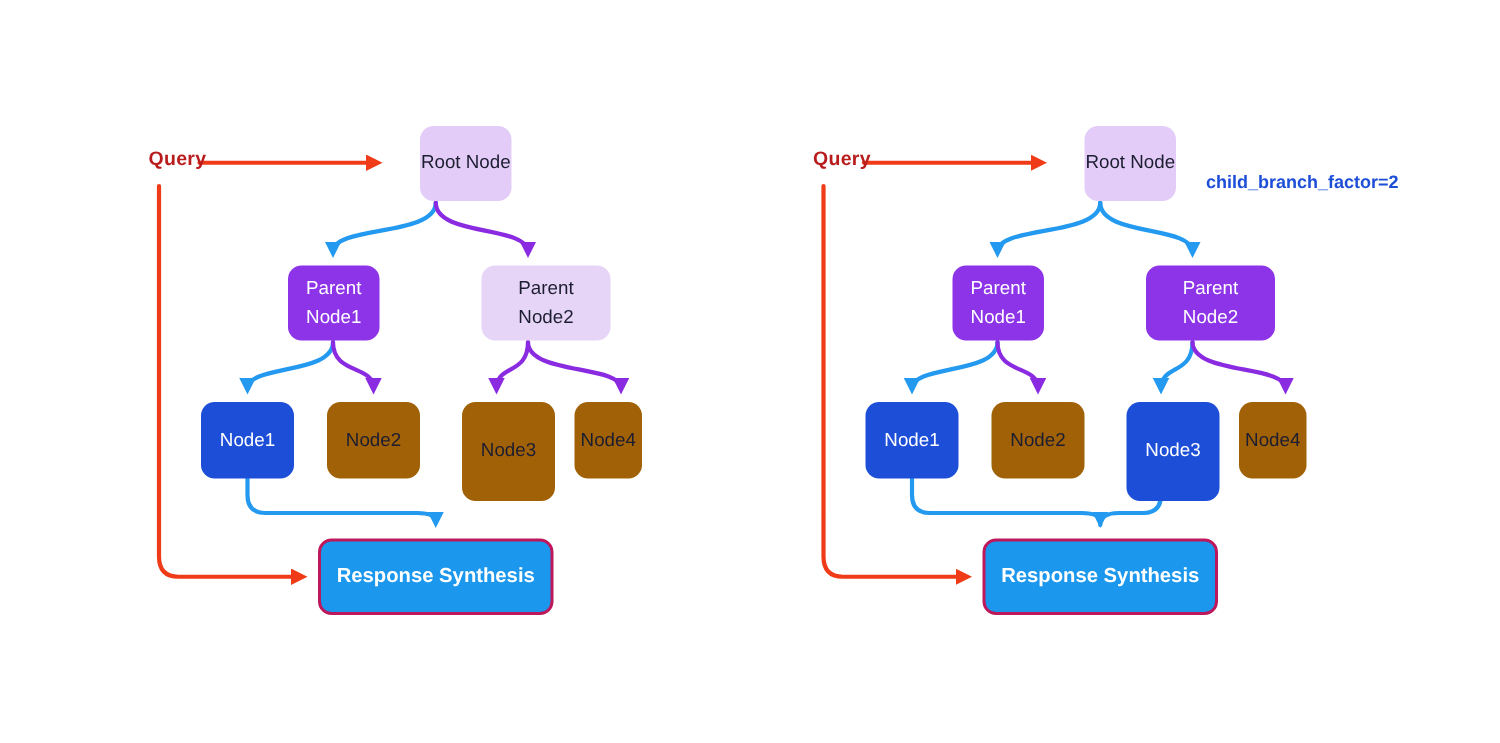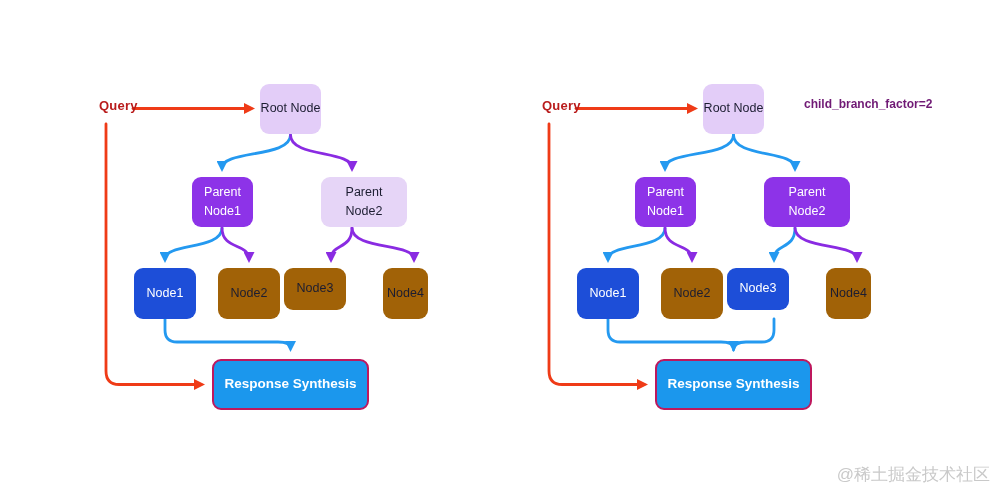--- a/index.html
+++ b/index.html
@@ -3,35 +3,35 @@
 <meta charset="utf-8">
 <style>
   html,body{margin:0;padding:0;background:#ffffff;}
   .canvas{position:relative;width:1000px;height:495px;background:#fff;overflow:hidden;
           font-family:"Liberation Sans","DejaVu Sans",sans-serif;}
   .connectors{position:absolute;left:0;top:0;pointer-events:none;}
   .dgroup{position:absolute;top:0;width:557px;height:495px;}
   .node{position:absolute;border-radius:9px;display:flex;align-items:center;justify-content:center;
         text-align:center;font-size:12.5px;color:#1c1d31;line-height:1.55;}
   .purple{background:#8d33e8;color:#ffffff;text-align:center;}
-  .lavender{background:#e3cdf8;}
+  .lavender{background:#e3cdf8;margin-left:20px;}
   .lavender2{background:#e6d5f7;}
   .green-dark{background:#1d4ed8;color:#ffffff;}
   .green-light{background:#a16207;}
   .synthesis{background:#1b97ed;border:2px solid #be185d;color:#ffffff;font-weight:700;font-size:13.5px;
              box-sizing:border-box;}
   .query{position:absolute;left:99px;top:98px;color:#b91c1c;font-weight:700;font-size:13px;letter-spacing:.2px;}
-  .annotation{position:absolute;left:361px;top:97px;color:#701a75;font-weight:700;font-size:12px;white-space:nowrap;}
+  .annotation{position:absolute;left:361px;top:114px;color:#1d4ed8;font-weight:700;font-size:12px;white-space:nowrap;}
   .watermark{position:absolute;right:10px;top:463px;color:#c9c9c9;font-size:17px;}
   .root{left:260px;top:84px;width:61px;height:50px;}
   .p1{left:192px;top:177px;width:61px;height:50px;padding:0 8px;box-sizing:border-box;}
   .p2{left:321px;top:177px;width:86px;height:50px;padding:0 8px;box-sizing:border-box;}
   .l1{left:134px;top:268px;width:62px;height:51px;}
   .l2{left:218px;top:268px;width:62px;height:51px;}
-  .l3{left:284px;top:268px;width:62px;height:42px;}
+  .l3{left:308px;top:268px;width:62px;height:66px;}
   .l4{left:383px;top:268px;width:45px;height:51px;}
   .rs{left:212px;top:359px;width:157px;height:51px;}
 </style>
 </head>
 <body>
 
 <div class="canvas">
 
   <svg class="connectors" width="1000" height="495" viewBox="0 0 1000 495">
     <defs>
@@ -90,14 +90,13 @@
     <div class="node lavender root">Root Node</div>
     <div class="node purple p1">Parent Node1</div>
     <div class="node purple p2">Parent Node2</div>
     <div class="node green-dark l1">Node1</div>
     <div class="node green-light l2">Node2</div>
     <div class="node green-dark l3">Node3</div>
     <div class="node green-light l4">Node4</div>
     <div class="node synthesis rs">Response Synthesis</div>
   </div>
 
-  <div class="watermark">@稀土掘金技术社区</div>
 </div>
 
 </body></html>

